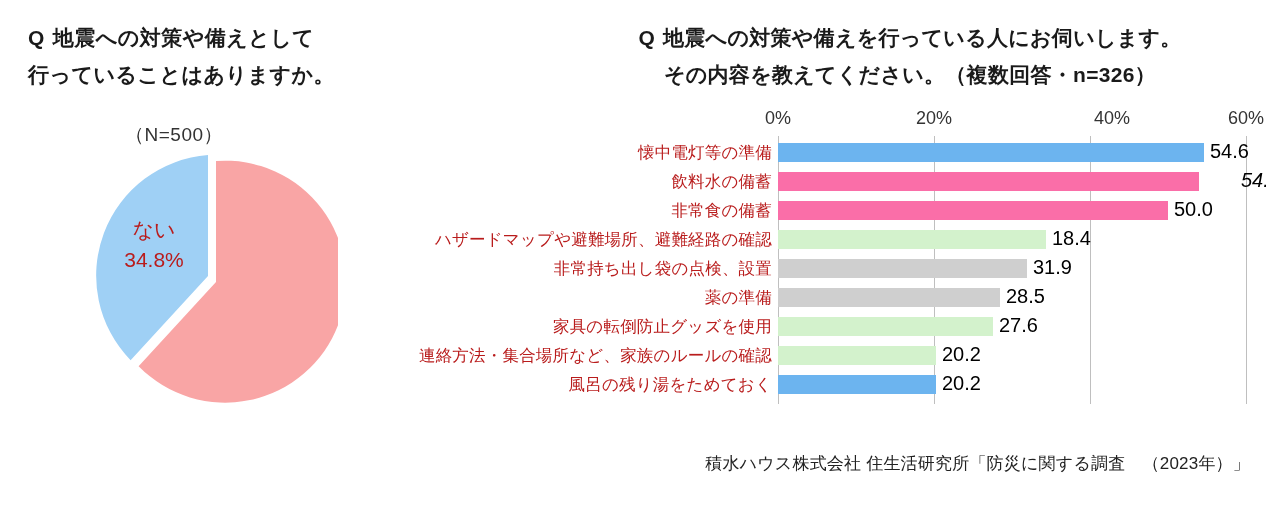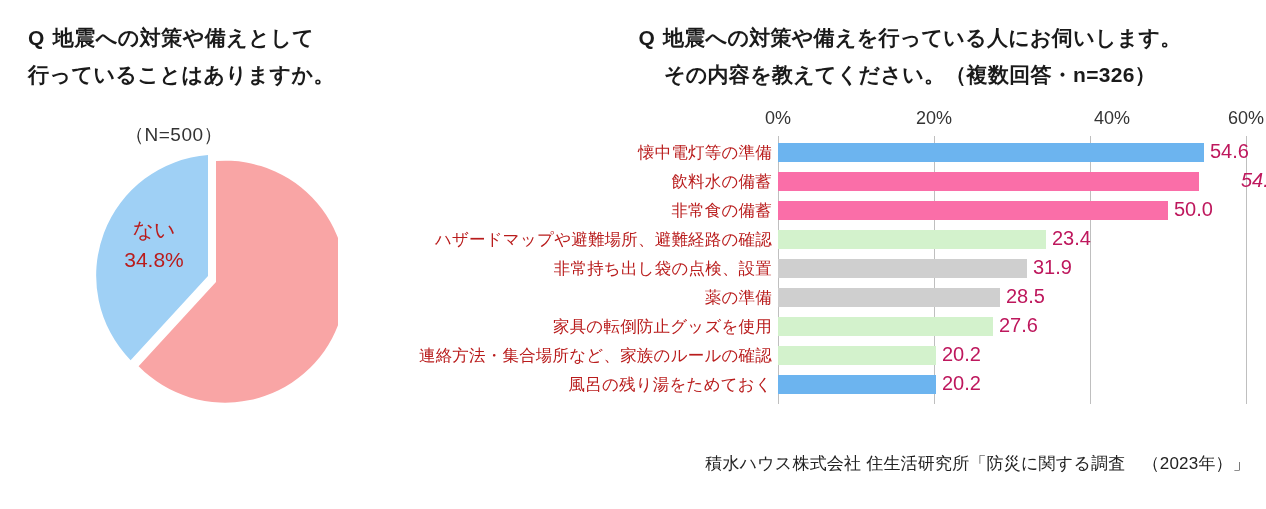--- a/index.html
+++ b/index.html
@@ -147,21 +147,21 @@
   .bar-fill {
     position: absolute;
     left: 218px;
     top: 3px;
     height: 19px;
   }
   .bar-val {
     position: absolute;
     top: 0px;
     font-size: 20px;
-    color: #be185d;
+    color: #000000;
     white-space: nowrap;
   }
 
   #source-note {
     position: absolute;
     left: 0;
     top: 452px;
     width: 690px;
     text-align: right;
     font-size: 17px;
@@ -232,21 +232,21 @@
 
       <div class="bar-row">
         <div class="bar-cat">非常食の備蓄</div>
         <div class="bar-fill" style="width:390px;background:#fa6ea8;"></div>
         <div class="bar-val" style="left:614px;">50.0</div>
       </div>
 
       <div class="bar-row">
         <div class="bar-cat">ハザードマップや避難場所、避難経路の確認</div>
         <div class="bar-fill" style="width:268px;background:#d3f2cc;"></div>
-        <div class="bar-val" style="left:492px;">23.4</div>
+        <div class="bar-val" style="left:492px;">18.4</div>
       </div>
 
       <div class="bar-row">
         <div class="bar-cat">非常持ち出し袋の点検、設置</div>
         <div class="bar-fill" style="width:249px;background:#cfcfcf;"></div>
         <div class="bar-val" style="left:473px;">31.9</div>
       </div>
 
       <div class="bar-row">
         <div class="bar-cat">薬の準備</div>

